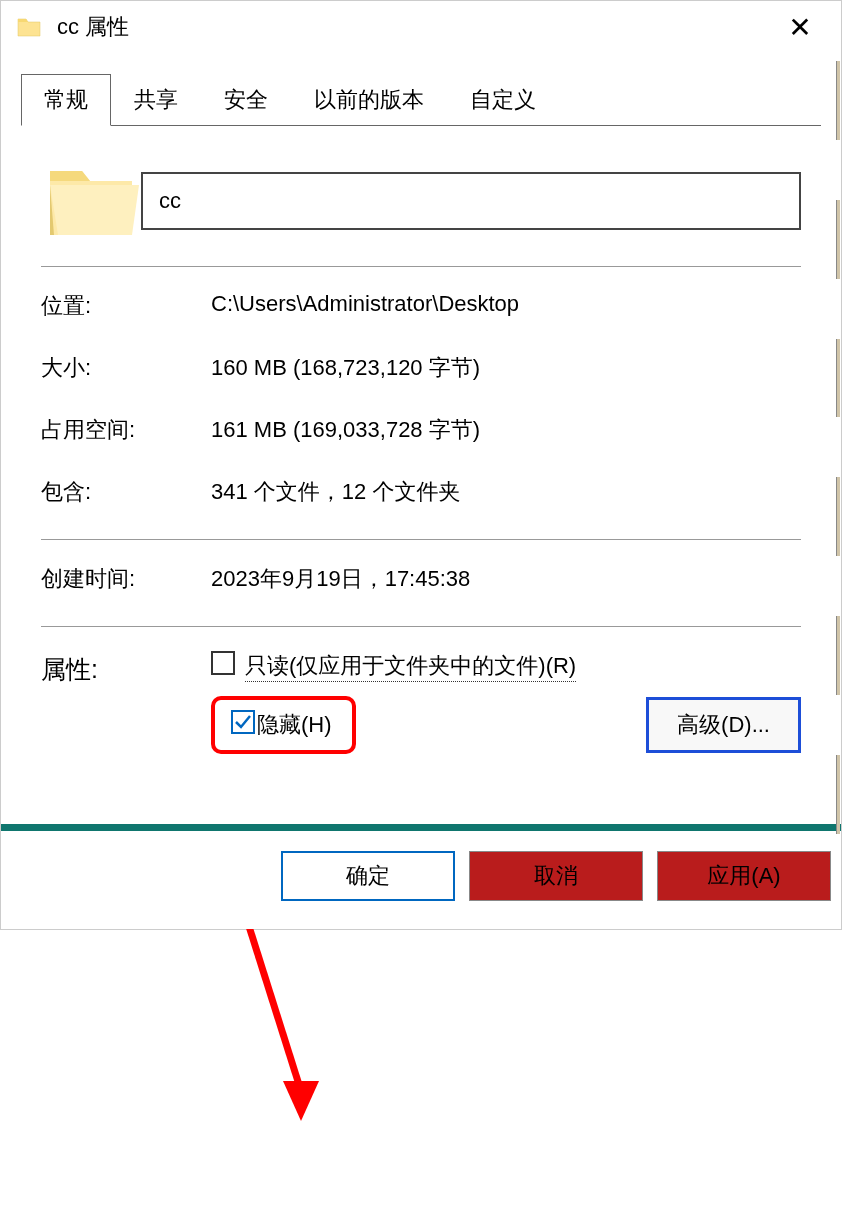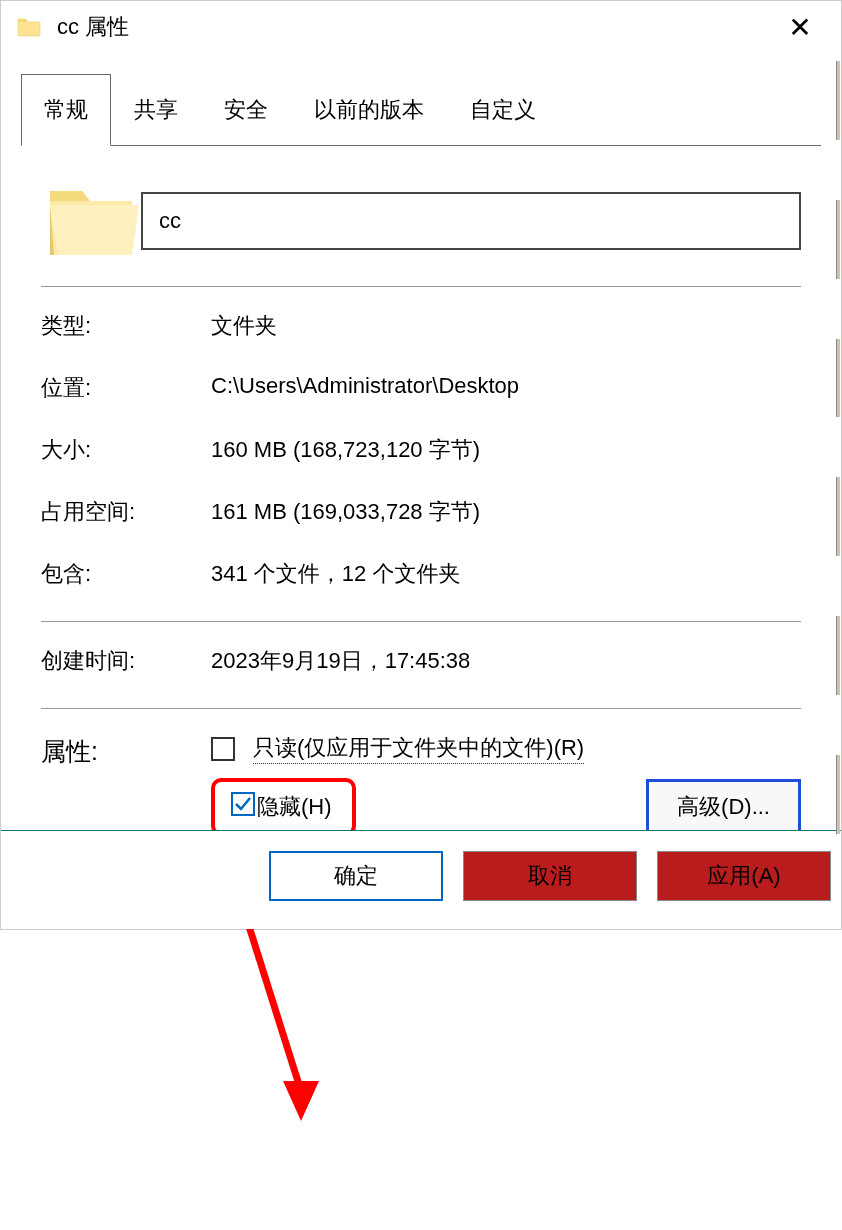--- a/index.html
+++ b/index.html
@@ -38,21 +38,21 @@
     cursor: default;
   }
   .content {
     padding: 20px 20px 0 20px;
   }
   .tabs {
     display: flex;
     border-bottom: 1px solid #666;
   }
   .tab {
-    padding: 20px 22px;
+    padding: 10px 22px;
     font-size: 22px;
     border: 1px solid transparent;
     border-bottom: none;
     position: relative;
     top: 1px;
     cursor: default;
     font-family: Liberation Mono, monospace;
   }
   .tab.active {
     border-color: #666;
@@ -106,22 +106,22 @@
   .attr-row .label {
     width: 170px;
     font-size: 25px;
     padding-top: 2px;
   }
   .attr-row .controls {
     flex: 1;
   }
   .checkbox-line {
     display: flex;
-    align-items: center;
-    gap: 18px;
+    align-items: flex-start;
+    gap: 10px;
     margin-bottom: 14px;
   }
   .checkbox-box {
     width: 24px;
     height: 24px;
     border: 2px solid #333;
     display: inline-flex;
     align-items: center;
     justify-content: center;
     font-size: 18px;
@@ -154,25 +154,25 @@
     padding: 10px 28px;
     font-size: 22px;
     cursor: default;
     margin-left: auto;
   }
   .footer {
     position: absolute;
     bottom: 0;
     left: 0;
     right: 0;
-    border-top: 1px solid #0f766e;
+    border-top: 7px solid #0f766e;
     padding: 20px 10px 28px 20px;
     display: flex;
     justify-content: flex-end;
-    gap: 20px;
+    gap: 14px;
     background: #fff;
   }
   .footer button {
     width: 174px;
     height: 50px;
     font-size: 22px;
     font-family: inherit;
     border: 1px solid #888;
     background: #b91c1c;
     cursor: default;
@@ -237,24 +237,20 @@
             <path d="M6 10 h32 l8 10 h-40 z" fill="#f5d97d"></path>
             <path d="M6 24 L14 74 h74 L95 24 z" fill="#fef0bf"></path>
             <path d="M6 24 L10 74 h-4 z" fill="#e3c970"></path>
           </svg>
         </div>
         <input class="name-input" type="text" value="cc" style="">
       </div>
 
       <div class="hr"></div>
 
-      <div class="row">
-        <div class="label">类型:</div>
-        <div class="value">文件夹</div>
-      </div>
       <div class="row">
         <div class="label">位置:</div>
         <div class="value">C:\Users\Administrator\Desktop</div>
       </div>
       <div class="row">
         <div class="label">大小:</div>
         <div class="value">160 MB (168,723,120 字节)</div>
       </div>
       <div class="row">
         <div class="label">占用空间:</div>

